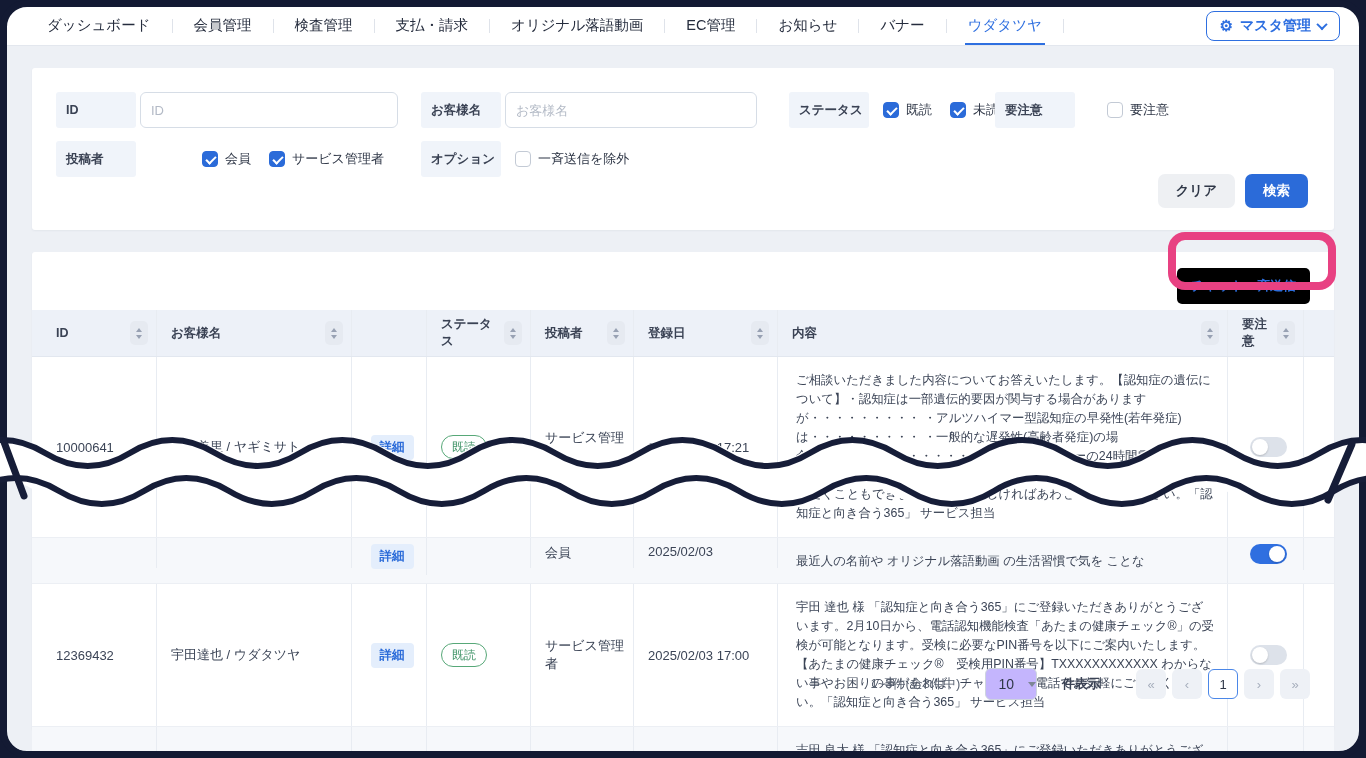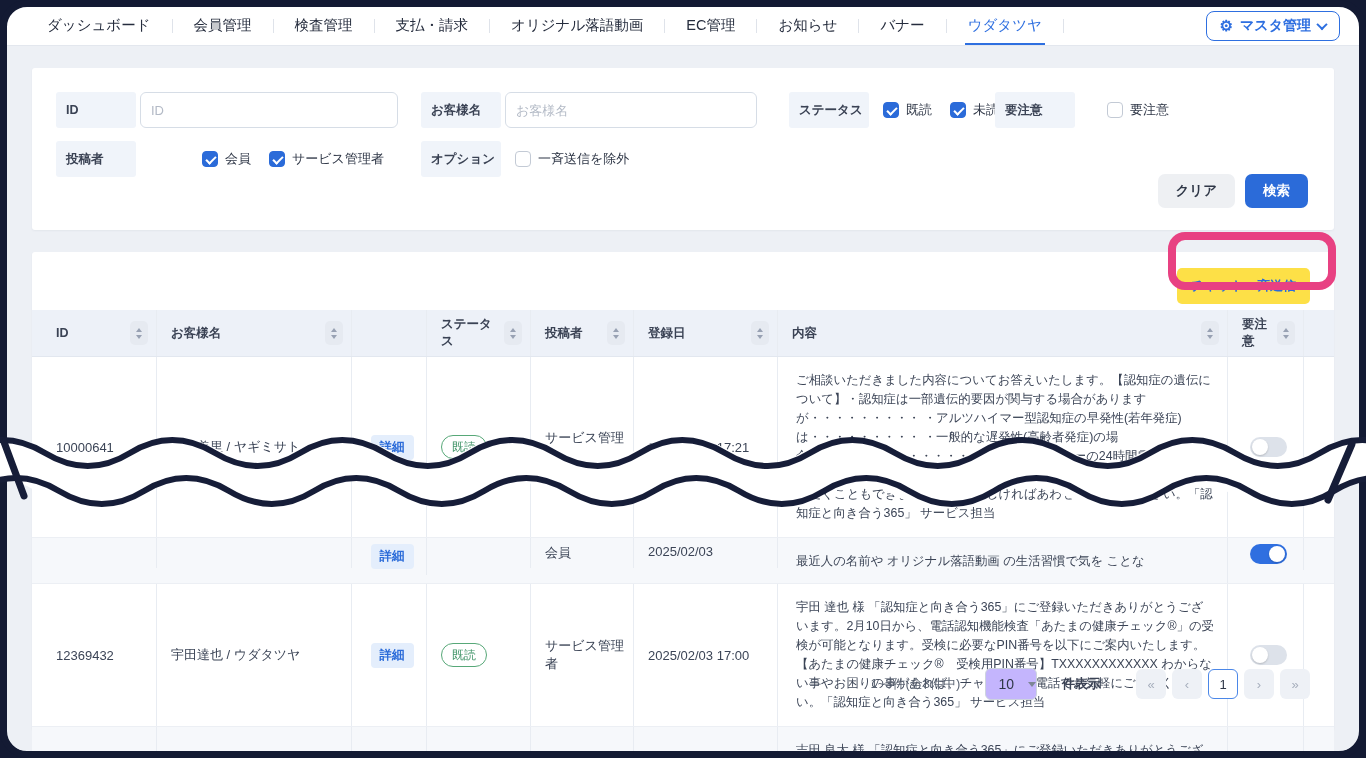--- a/index.html
+++ b/index.html
@@ -78,21 +78,21 @@
   }
   .f-buttons{ position:absolute; right:26px; bottom:22px; display:flex; gap:10px;align-items:center; }
   .btn{
     height:34px; border-radius:7px; font-size:13.5px; font-weight:700; border:none;
     padding:0 18px; cursor:pointer; font-family:"Liberation Sans","DejaVu Sans",sans-serif;
   }
   .btn-clear{ background:#eef0f3; color:#2f3747; }
   .btn-search{ background:#2b6bd9; color:#fff; }
   
   .bulk-btn{
-    position:absolute; top:16px; right:24px; background:#fde047; color:#2c6cd9;
+    position:absolute; top:16px; right:24px; background:#000000; color:#2c6cd9;
     font-size:13px; font-weight:700; border:none; border-radius:5px; padding:9px 14px; cursor:pointer;
   }
   .highlight-box{
     position:absolute; left:1168px; top:232px; width:168px; height:58px;
     border:8px solid #e84182; border-radius:17px; z-index:20; pointer-events:none;
   }
   
   .tbl{ position:absolute; left:0; top:58px; right:0; }
   .t-row{ display:flex; width:100%; border-bottom:1px solid #eceff4; }
   .t-head{ background:#edf1f8; border-bottom:1px solid #e2e7ef; }

